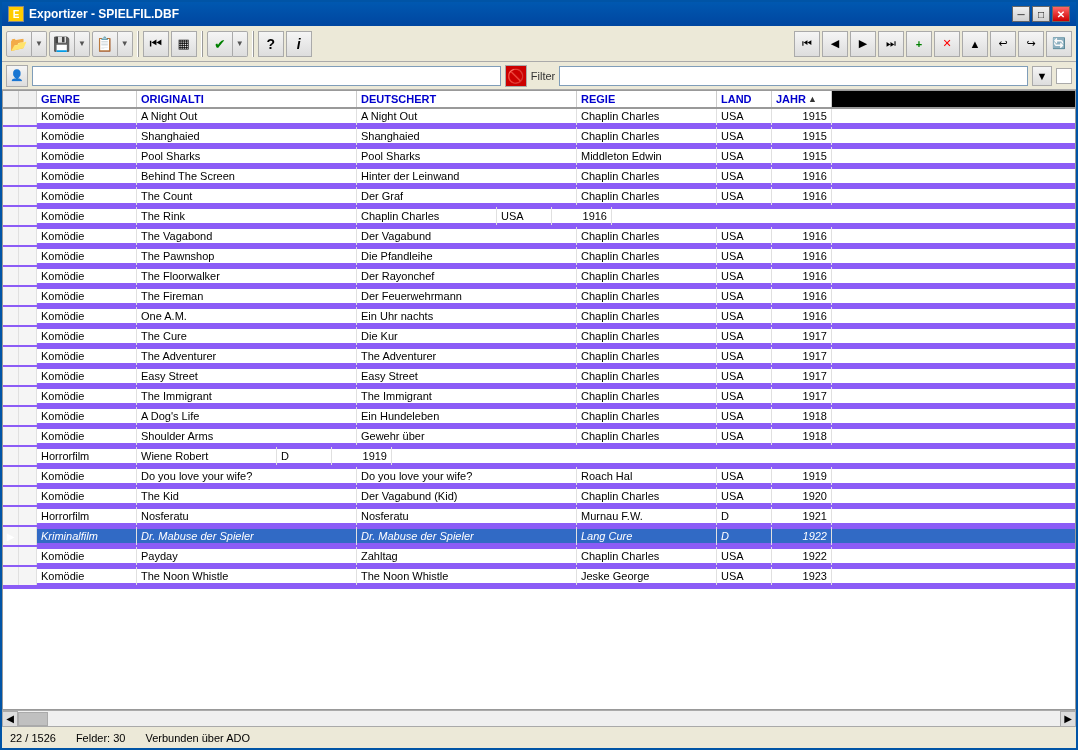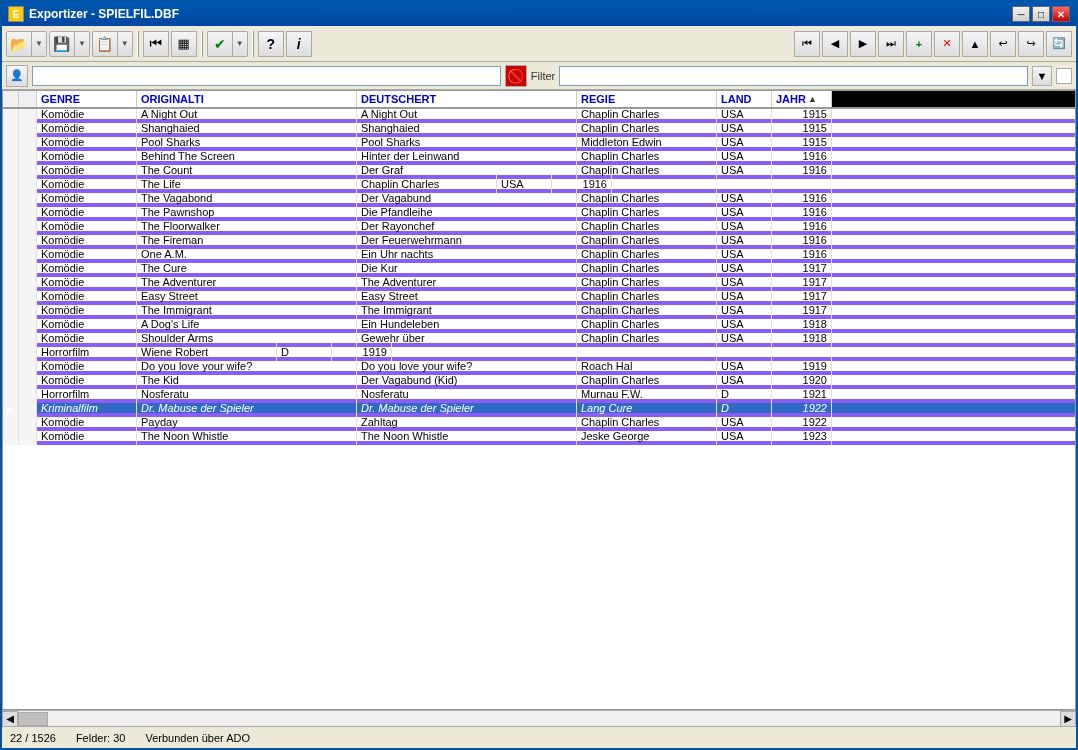--- a/index.html
+++ b/index.html
@@ -192,22 +192,22 @@
       overflow-y: auto;
       overflow-x: auto;
     }
     .table-body::-webkit-scrollbar { width: 16px; }
     .table-body::-webkit-scrollbar-track { background: #f0f0f0; }
     .table-body::-webkit-scrollbar-thumb { background: #c0c0c0; border: 1px solid #aaa; }
 
     .tr {
       display: flex;
       align-items: center;
-      border-bottom: 4px solid #8b5cf6;
-      height: 14px;
+      border-bottom: 6px solid #8b5cf6;
+      height: 20px;
     }
     .tr.selected { background: #316ac5; color: white; }
     .tr.selected .td { color: white; font-style: italic; }
 
     .td-row-indicator {
       width: 16px; flex-shrink: 0;
       border-right: 1px solid #e0e0e0;
       background: #f5f5f5;
       display: flex; align-items: center; justify-content: center;
       height: 18px;
@@ -456,21 +456,21 @@
           <div class="td td-originalti">The Count</div>
           <div class="td td-deutschert">Der Graf</div>
           <div class="td td-regie">Chaplin Charles</div>
           <div class="td td-land">USA</div>
           <div class="td td-jahr">1916</div>
         </div>
         <div class="tr">
           <div class="td-row-indicator"></div>
           <div class="td-checkbox"></div>
           <div class="td td-genre">Komödie</div>
-          <div class="td td-originalti">The Life</div>
+          <div class="td td-originalti">The Rink</div>
           <div class="td td-regie">Chaplin Charles</div>
           <div class="td td-land">USA</div>
           <div class="td td-jahr">1916</div>
         </div>
         <div class="tr">
           <div class="td-row-indicator"></div>
           <div class="td-checkbox"></div>
           <div class="td td-genre">Komödie</div>
           <div class="td td-originalti">The Vagabond</div>
           <div class="td td-deutschert">Der Vagabund</div>

